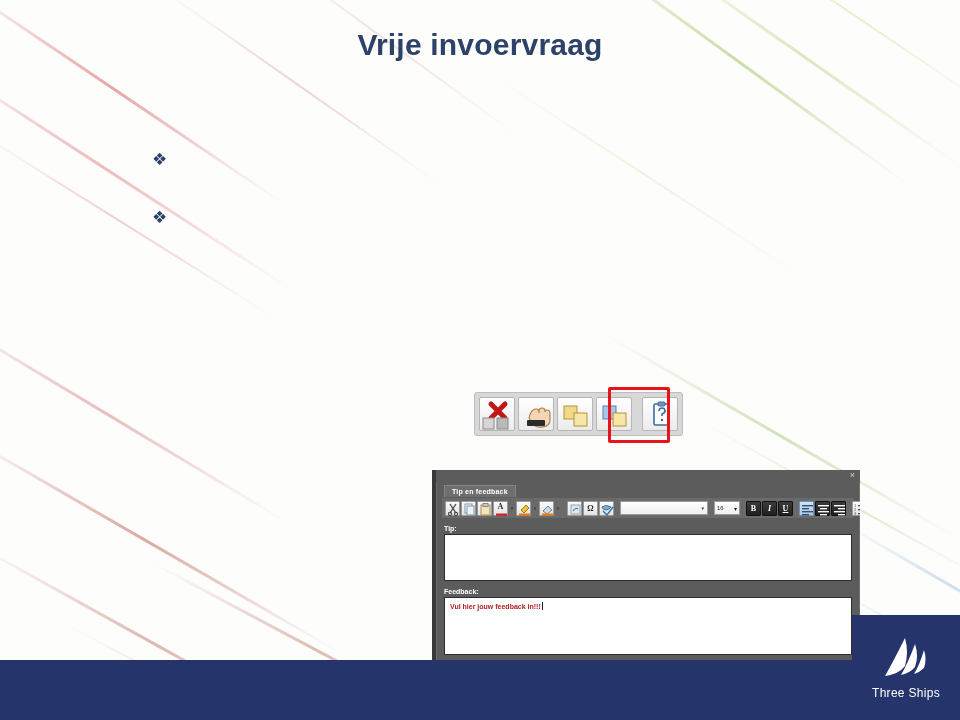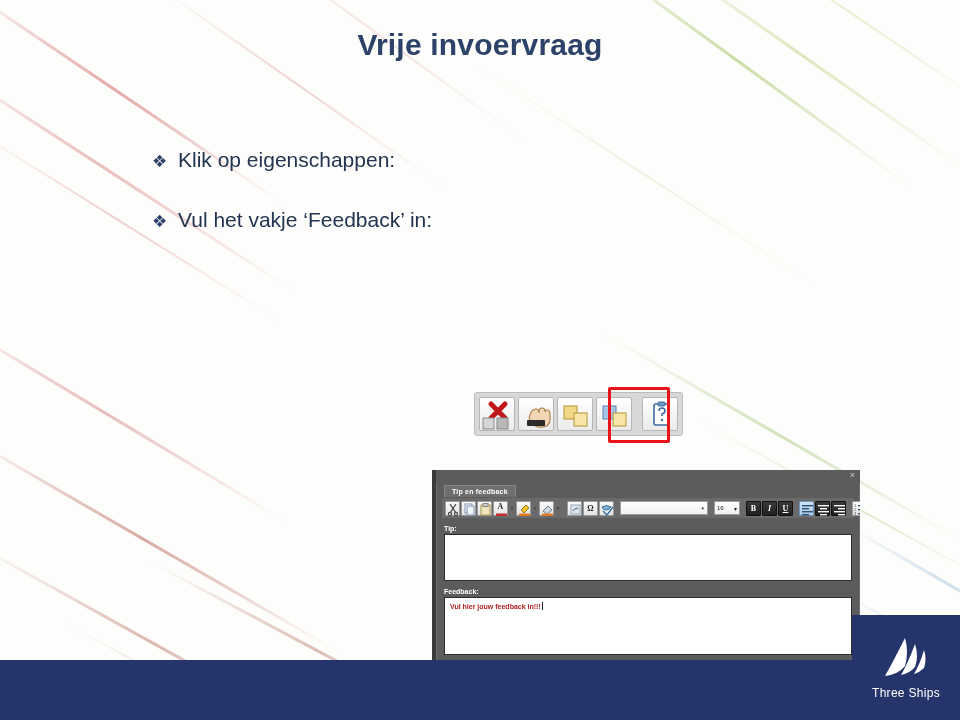--- a/index.html
+++ b/index.html
@@ -313,25 +313,23 @@
     <div class="streak" style="left:820px;  top:580px; width:240px; height:2px;  background:linear-gradient(90deg,rgba(130,170,205,0),rgba(130,170,205,.30),rgba(130,170,205,0)); transform:rotate(29deg);"></div>
   </div>
 
   <div id="title">Vrije invoervraag</div>
 
   <div id="body-text">
 
     <div class="bullet-list">
       <div class="bullet-item" id="bullet-1">
         <span class="bullet-marker">❖</span>
-        <span>Klik op eigenschappen:</span>
       </div>
       <div class="bullet-item" id="bullet-2">
         <span class="bullet-marker">❖</span>
-        <span>Vul het vakje ‘Feedback’ in:</span>
       </div>
     </div>
   </div>
 
   <div id="toolbar-strip">
     <div class="tb-btn">
       <svg width="36" height="34" viewBox="0 0 36 34">
         <path d="M11 6 L25 20 M25 6 L11 20" stroke="#c01818" stroke-width="5" stroke-linecap="round"></path>
         <rect x="3" y="20" width="11" height="11" fill="#d6d6d6" stroke="#8a8a8a"></rect>
         <rect x="17" y="20" width="11" height="11" fill="#b9b9b9" stroke="#8a8a8a"></rect>

